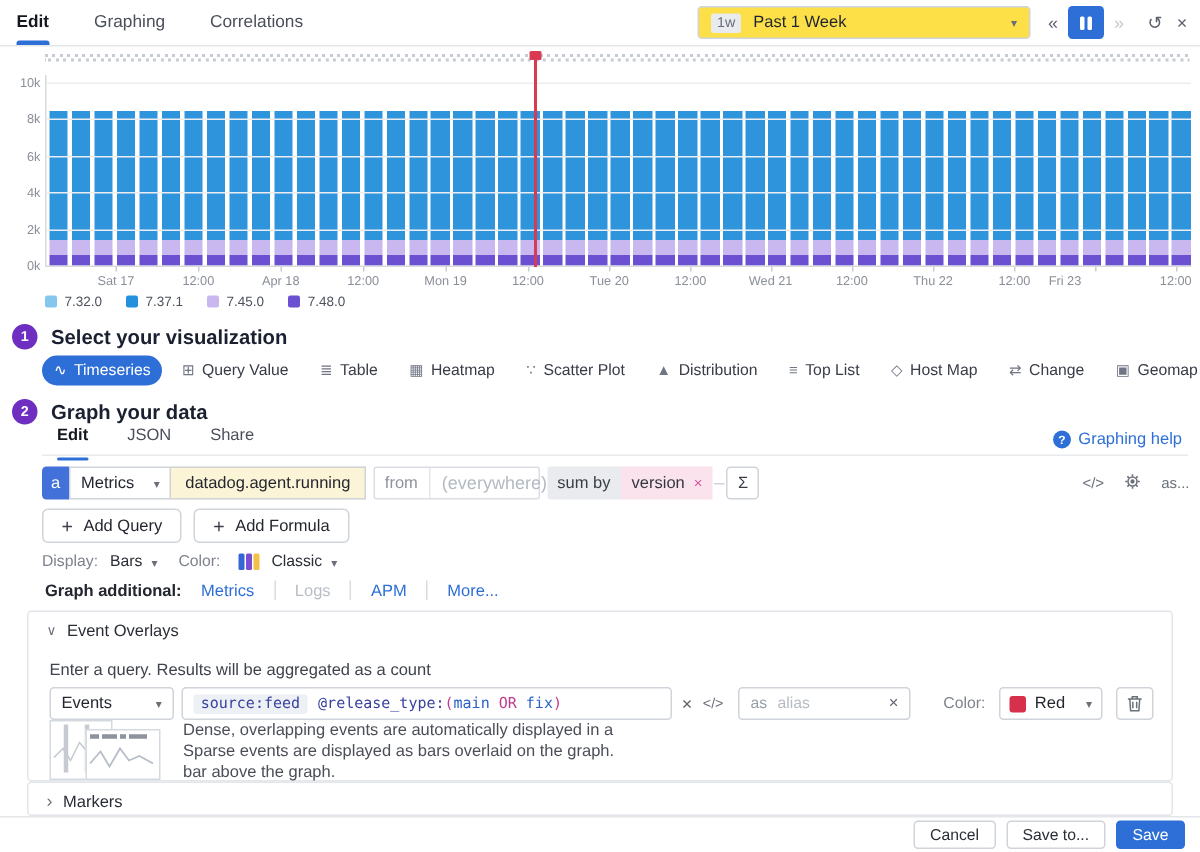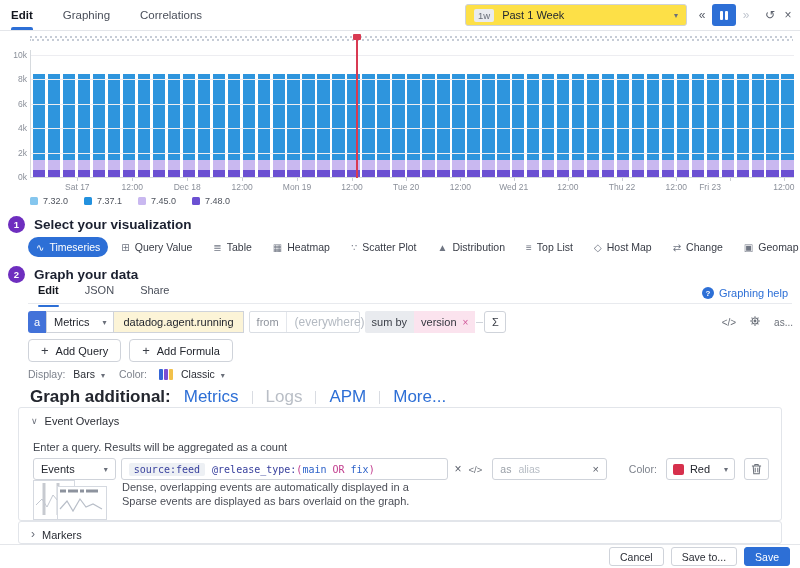--- a/index.html
+++ b/index.html
@@ -74,21 +74,21 @@
   .q-conn{width:7px;height:1px;background:#cfd3da;margin:0 1px}
   .q-sigma{width:20px;height:20px;border:1px solid #cfd3da;border-radius:3px;display:flex;align-items:center;justify-content:center;font-size:11px;color:#3a3e47}
   .q-icons{position:absolute;right:2px;display:flex;gap:13px;align-items:center;color:#6b7079;font-size:10px}
   .addrow{position:absolute;left:28px;top:339px;display:flex;gap:8px}
   .add-btn{height:23px;border:1px solid #cfd3da;border-radius:4px;display:flex;align-items:center;padding:0 12px;gap:7px;font-size:11px;color:#23262e;background:#fff;cursor:pointer}
   .add-plus{font-size:13px;color:#3a3e47}
   .disprow{position:absolute;left:28px;top:368px;display:flex;align-items:center;gap:8px;font-size:10.5px;color:#7d828c}
   .disp-val{color:#2b2e36;display:flex;gap:6px;align-items:flex-end;cursor:pointer}
   .palette{display:flex;gap:1px;margin-left:4px}
   .pal-bar{width:4px;height:11px;border-radius:1px}
-  .addl{position:absolute;left:30px;top:387px;display:flex;align-items:flex-end;gap:13px;font-size:17px}
+  .addl{position:absolute;left:30px;top:387px;display:flex;align-items:flex-end;gap:13px;font-size:11px}
   .addl-label{font-weight:bold;color:#23262e}
   .addl-link{color:#2d6fd6;cursor:pointer}
   .addl-link.disabled{color:#b9bec6}
   .addl-sep{width:1px;height:13px;background:#d9dce2}
   
   .panel{position:absolute;left:18px;width:764px;border:1px solid #e2e5ea;border-radius:3px;background:#fff;box-sizing:border-box}
   #overlays-panel{top:407px;height:114px}
   #markers-panel{top:521px;height:23px}
   .panel-head{height:25px;display:flex;align-items:center;padding:0 12px;gap:7px;font-size:11px;color:#2a2d35;cursor:pointer}
   .chev{color:#6a6f7a;font-size:9px}
@@ -447,21 +447,21 @@
       </div>
       <div class="leg-item">
         <span class="leg-swatch" style="background: rgb(107, 80, 210);"></span>
         <span>7.48.0</span>
       </div>
     </div>
 <span class="xlab" style="left: 77.306px;">Sat 17</span>
     <span class="xtick" style="left: 77.306px;"></span>
     <span class="xlab" style="left: 132.242px;">12:00</span>
     <span class="xtick" style="left: 132.242px;"></span>
-    <span class="xlab" style="left: 187.178px;">Dec 18</span>
+    <span class="xlab" style="left: 187.178px;">Apr 18</span>
     <span class="xtick" style="left: 187.178px;"></span>
     <span class="xlab" style="left: 242.114px;">12:00</span>
     <span class="xtick" style="left: 242.114px;"></span>
     <span class="xlab" style="left: 297.05px;">Mon 19</span>
     <span class="xtick" style="left: 297.05px;"></span>
     <span class="xlab" style="left: 351.986px;">12:00</span>
     <span class="xtick" style="left: 351.986px;"></span>
     <span class="xlab" style="left: 406.159px;">Tue 20</span>
     <span class="xtick" style="left: 406.159px;"></span>
     <span class="xlab" style="left: 460.332px;">12:00</span>
@@ -660,20 +660,21 @@
       <div class="t2">
         <svg width="46" height="30" viewBox="0 0 46 30">
             <path d="M2 4h6M10 4h10M22 4h4M28 4h12" stroke="#8d939e" stroke-width="3"></path>
             <path d="M2 22l7-8 6 10 7-12 6 8 7-3 9 5" stroke="#b8bec8" fill="none" stroke-width="1.2"></path>
           </svg>
       </div>
     </div>
     <div class="sparse-text" id="sparse-text">
         <div>Dense, overlapping events are automatically displayed in a</div>
         <div>Sparse events are displayed as bars overlaid on the graph.</div>
+        <div>bar above the graph.</div>
       </div>
   </div>
 </section>
 
 <section class="panel" id="markers-panel">
   <div class="panel-head">
     <span class="chev r">›</span>
     <span>Markers</span>
   </div>
 </section>

